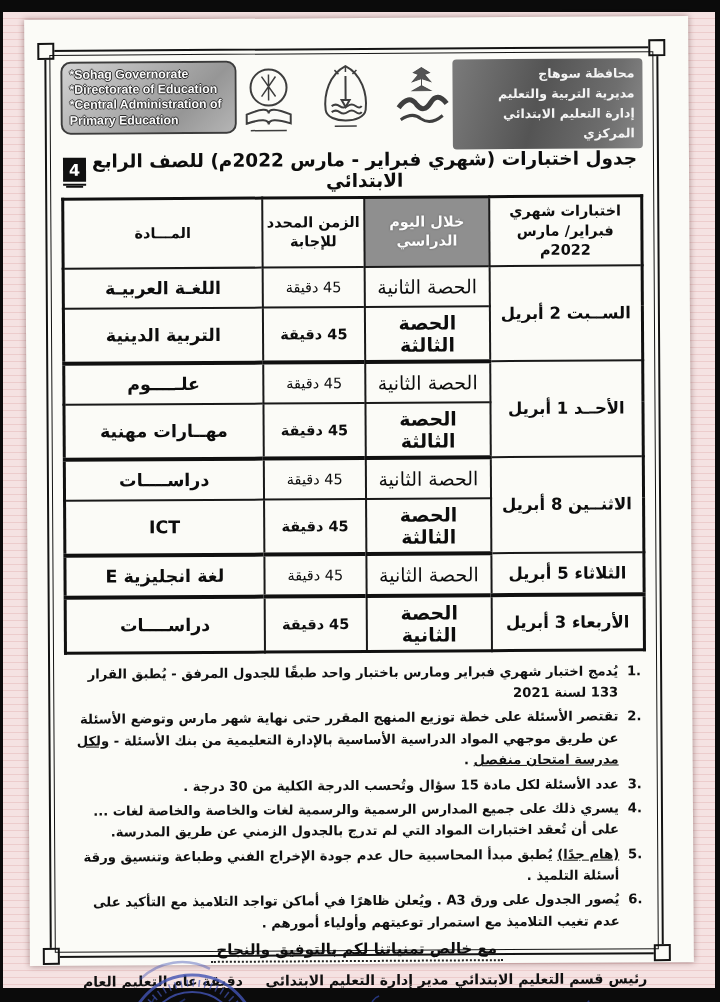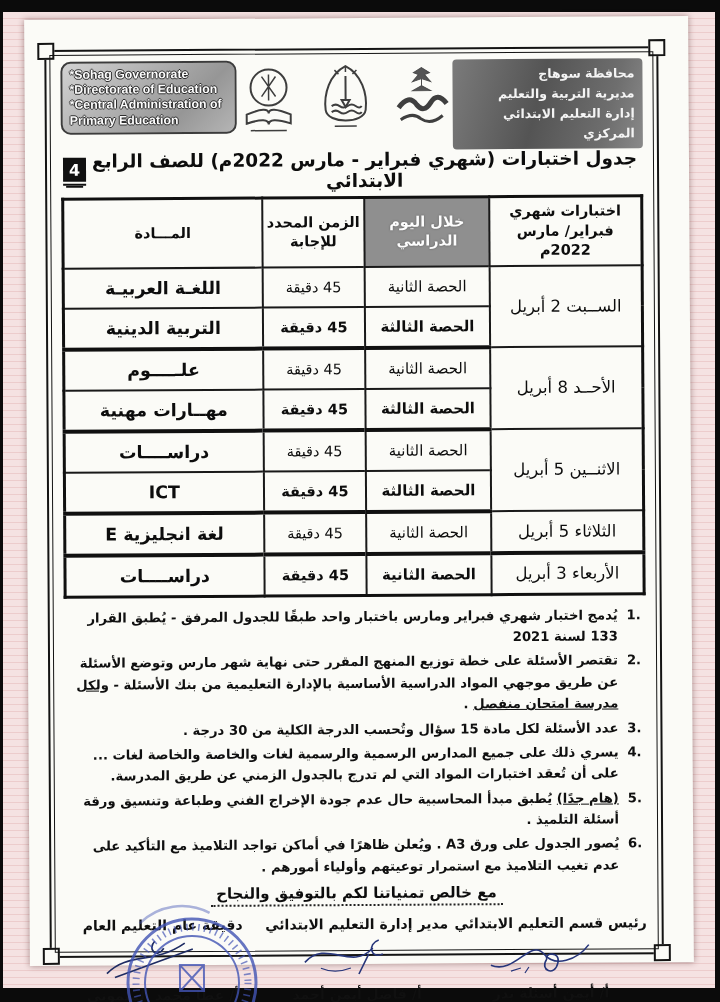--- a/index.html
+++ b/index.html
@@ -55,22 +55,22 @@
   .grade-badge{width:23px;height:24px;background:#101010;color:#fff;display:flex;align-items:center;justify-content:center;font-size:16px;font-weight:bold;}
 
   
   table{width:100%;border-collapse:collapse;table-layout:fixed;border:3px solid #101010;}
   col.c-day{width:152px;} col.c-sess{width:124px;} col.c-time{width:102px;} col.c-subj{width:198px;}
   th,td{border:2px solid #191919;text-align:center;vertical-align:middle;color:#0d0d0d;}
   th{font-size:14.5px;font-weight:bold;padding:4px 2px;line-height:1.35;}
   .pre{white-space:pre-line;}
   th.hl{background:#8f8f8f;color:#fdfdfd;text-shadow:0 0 2px #555;}
   td{padding:4px 2px;height:30px;}
-  td.day{font-size:16.5px;font-weight:normal;border-radius:9px;}
-  td.sess{font-size:15px;font-weight:normal;border-radius:15px;}
+  td.day{font-size:16.5px;font-weight:bold;border-radius:9px;}
+  td.sess{font-size:19px;font-weight:normal;border-radius:15px;}
   td.time{font-size:14.5px;font-weight:normal;margin-top:41px;}
   td.subj{font-size:17.5px;font-weight:bold;}
   td.b{font-weight:bold;}
   tr.grp-end td{border-bottom:4px solid #101010;}
 
   
   .notes{margin:9px 2px 0 2px;padding:0;list-style:none;}
   .notes li{position:relative;padding-right:26px;margin-bottom:3px;font-size:13.2px;font-weight:bold;line-height:1.62;text-align:right;color:#101010;}
   .notes .num{position:absolute;right:3px;top:0;direction:ltr;}
   .u{text-decoration:underline;}
@@ -168,32 +168,32 @@
               <td class="sess">الحصة الثانية</td>
               <td class="time">45 دقيقة</td>
               <td class="subj">اللغـة العربيـة</td>
             </tr>
             <tr class="grp-end">
               <td class="sess b">الحصة الثالثة</td>
               <td class="time b">45 دقيقة</td>
               <td class="subj">التربية الدينية</td>
             </tr>
             <tr>
-              <td class="day" rowspan="2">الأحــد 8 أبريل</td>
+              <td class="day" rowspan="2">الأحــد 1 أبريل</td>
               <td class="sess">الحصة الثانية</td>
               <td class="time">45 دقيقة</td>
               <td class="subj">علـــــوم</td>
             </tr>
             <tr class="grp-end">
               <td class="sess b">الحصة الثالثة</td>
               <td class="time b">45 دقيقة</td>
               <td class="subj">مهــارات مهنية</td>
             </tr>
             <tr>
-              <td class="day" rowspan="2">الاثنــين 5 أبريل</td>
+              <td class="day" rowspan="2">الاثنــين 8 أبريل</td>
               <td class="sess">الحصة الثانية</td>
               <td class="time">45 دقيقة</td>
               <td class="subj">دراســــات</td>
             </tr>
             <tr class="grp-end">
               <td class="sess b">الحصة الثالثة</td>
               <td class="time b">45 دقيقة</td>
               <td class="subj">ICT</td>
             </tr>
             <tr class="grp-end">

